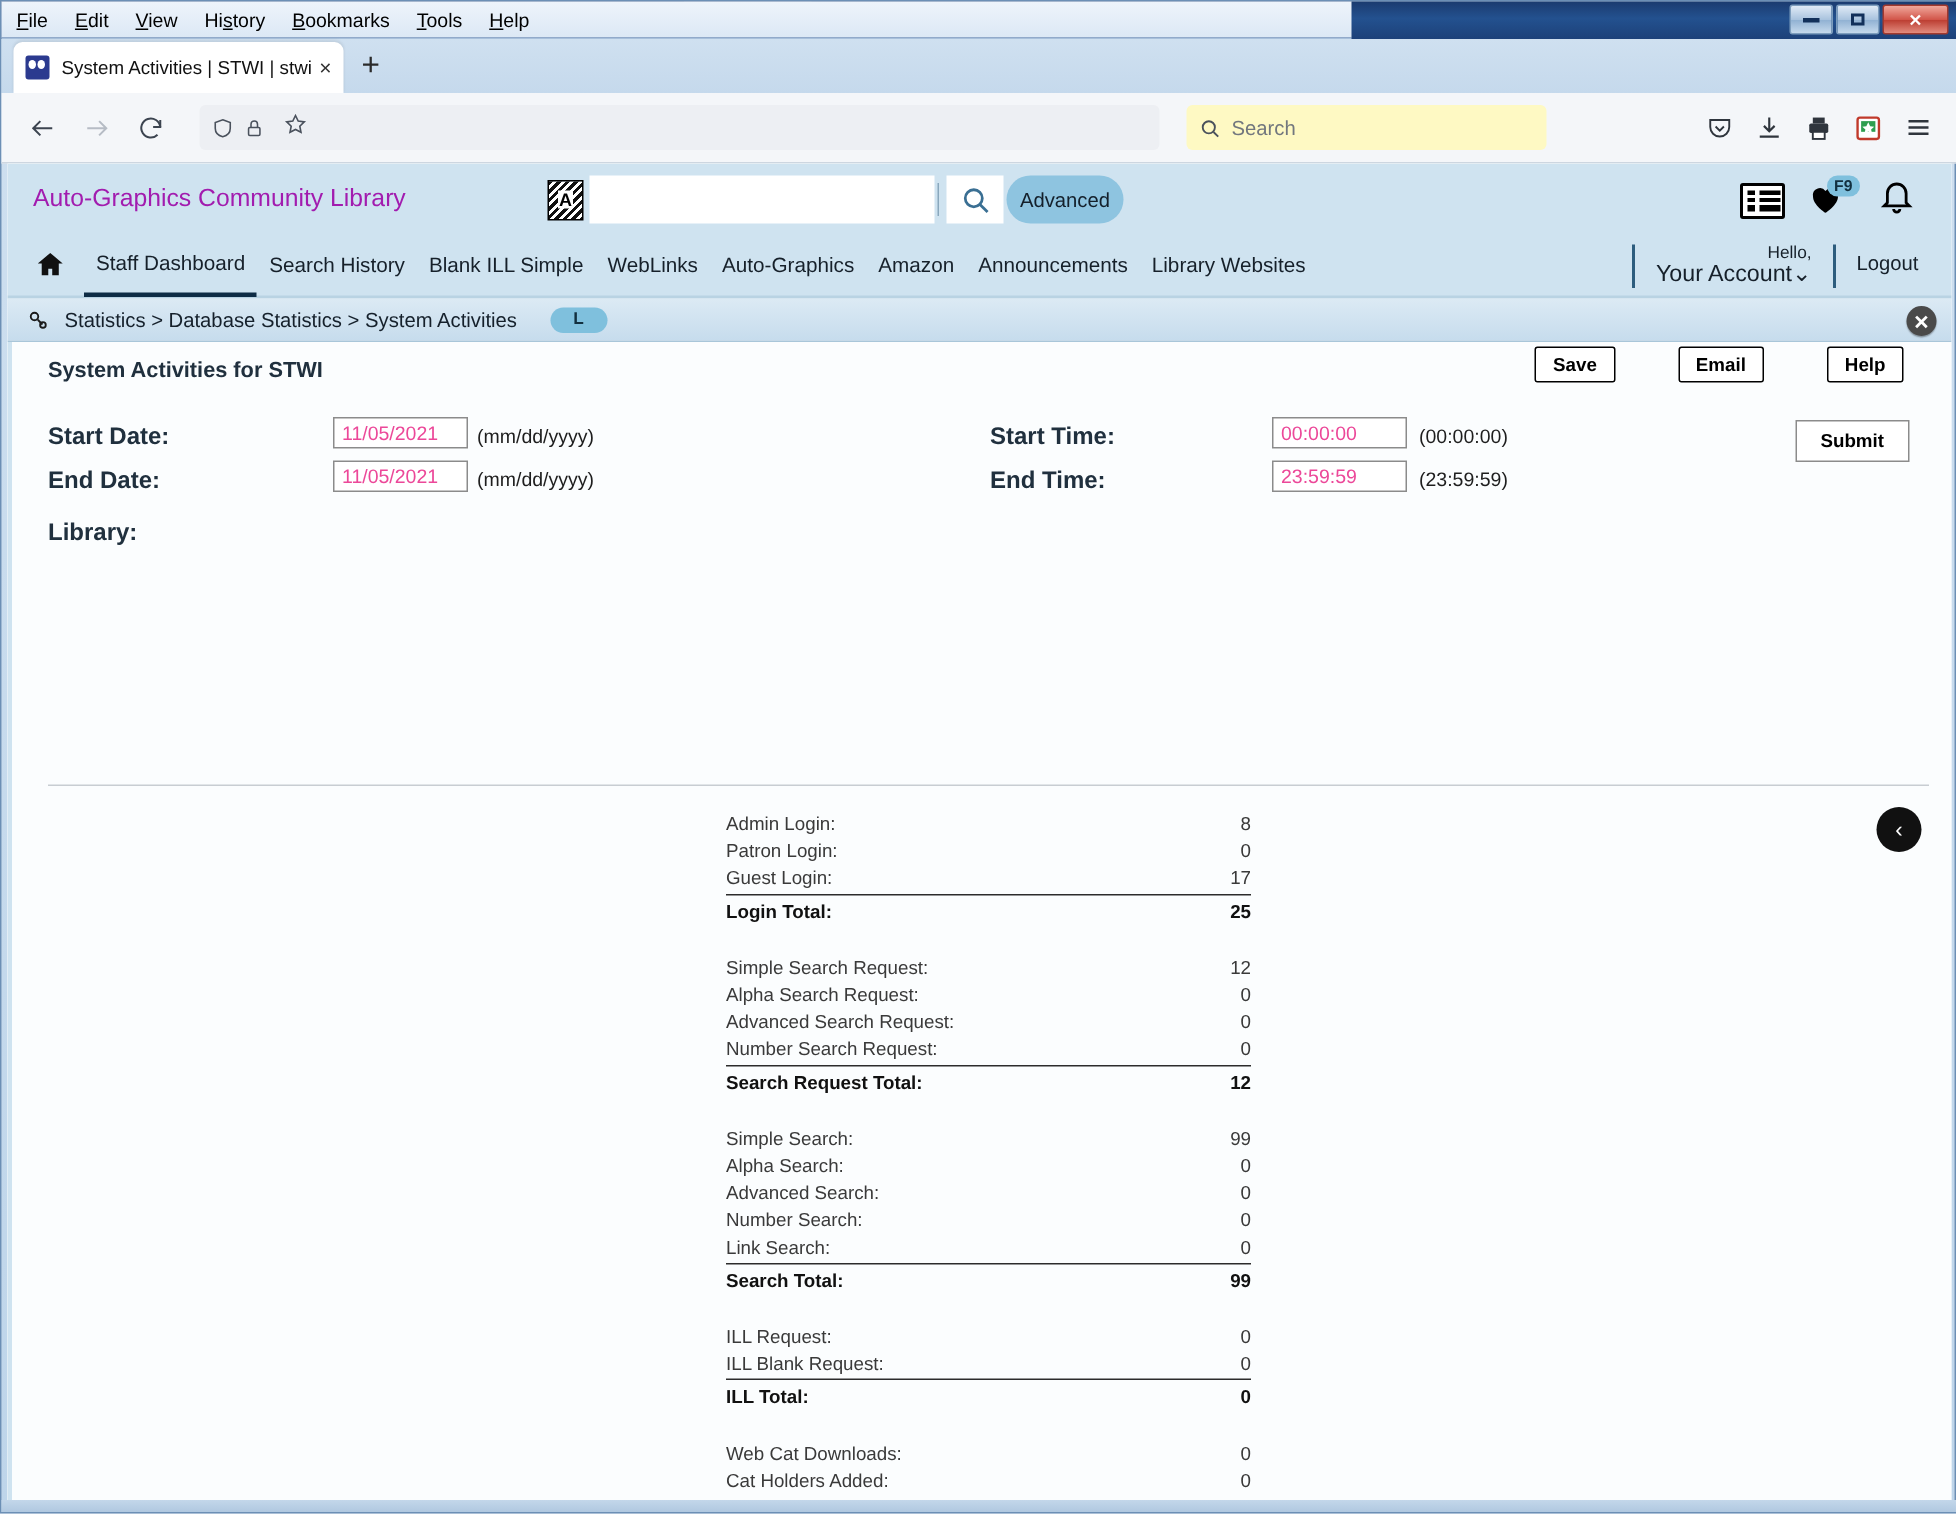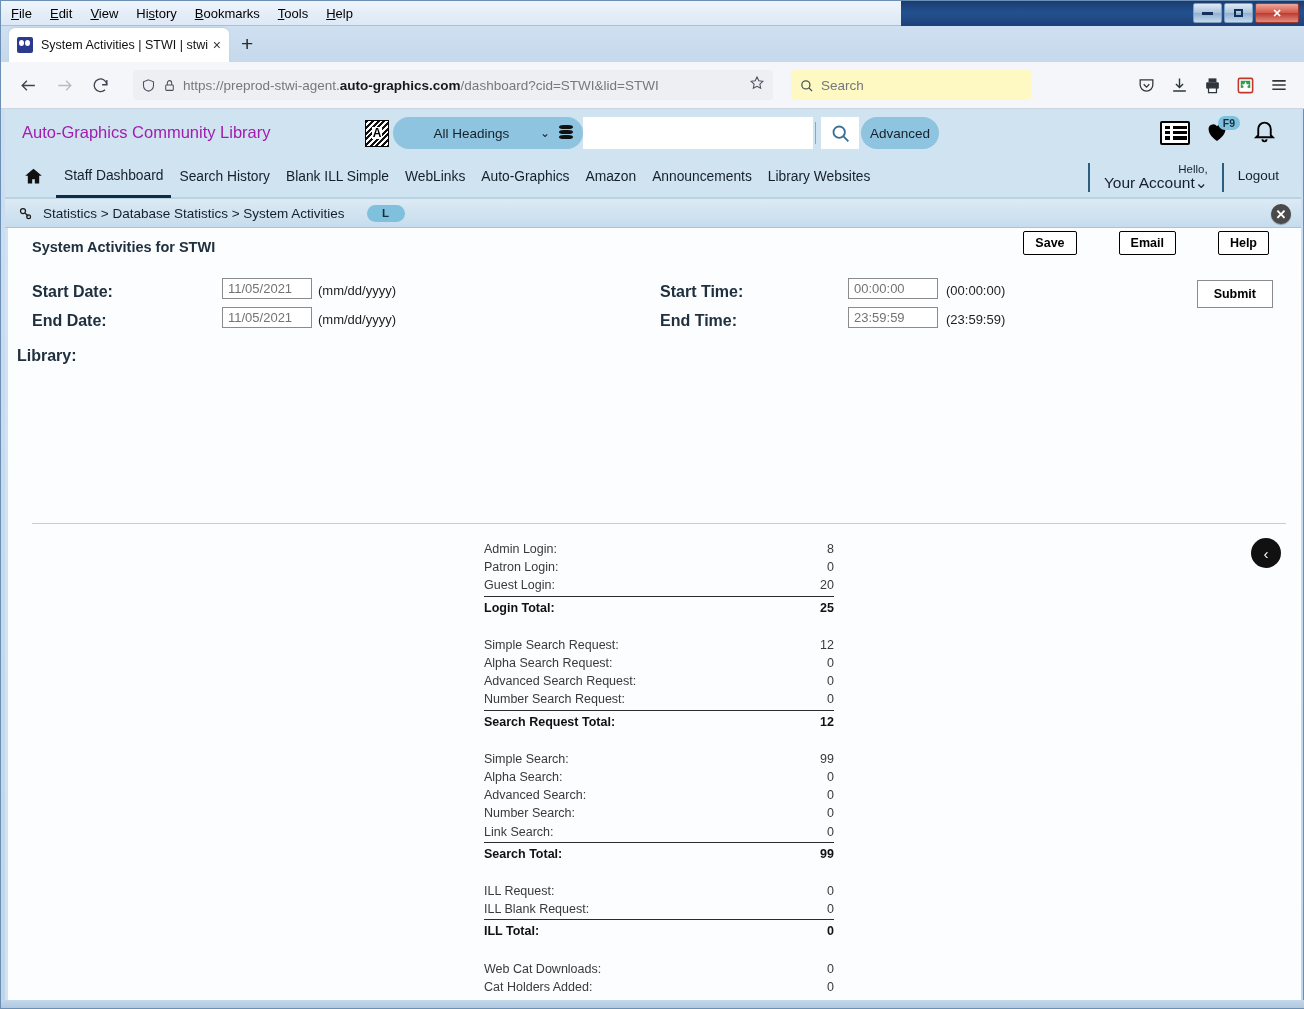--- a/index.html
+++ b/index.html
@@ -311,21 +311,21 @@
     border-radius: 2px;
   }
   .topbtns .btn { margin-left: 42px; }
 
   .form { position: absolute; left: 0; top: 50px; width: 1296px; }
   .frow { position: relative; height: 29px; }
   .flabel { position: absolute; font-size: 16px; font-weight: bold; color: #20303e; }
   .finput {
     position: absolute;
     border: 1px solid #8b8b8b; background: #fff;
-    font-size: 13px; color: #737373;
+    font-size: 13px; color: #ec4899;
     padding: 2px 5px;
     height: 21px; line-height: 17px;
     font-family: "Liberation Sans", sans-serif;
   }
   .fhint { position: absolute; font-size: 13px; color: #1e1e1e; }
   .submit-btn {
     position: absolute; right: 28px; top: 52px;
     border: 1px solid #8b8b8b; background: #fff;
     font-size: 12.5px; font-weight: bold; color: #000;
     padding: 6px 16px;
@@ -426,21 +426,20 @@
         <svg width="15" height="17" viewBox="0 0 24 24" fill="none" stroke="currentColor" stroke-width="1.7">
           <path d="M12 3l8 3v6c0 5-3.5 8-8 9-4.5-1-8-4-8-9V6z"></path>
           </svg>
       </span>
       <span class="lock">
         <svg width="13" height="15" viewBox="0 0 24 24" fill="none" stroke="currentColor" stroke-width="1.9">
           <rect x="5" y="11" width="14" height="10" rx="1.5"></rect>
             <path d="M8 11V7a4 4 0 0 1 8 0v4"></path>
           </svg>
       </span>
-      <span class="urltext"><span>https://preprod-stwi-agent.</span><b>auto-graphics.com</b><span>/dashboard?cid=STWI&amp;lid=STWI</span></span>
       <span class="star">
         <svg width="16" height="16" viewBox="0 0 24 24" fill="none" stroke="currentColor" stroke-width="1.6">
           <path d="M12 3l2.7 5.6 6.1.8-4.5 4.3 1.2 6.1L12 17l-5.5 2.8 1.2-6.1L3.2 9.4l6.1-.8z"></path>
           </svg>
       </span>
     </div>
 
     <div class="searchwrap">
       <span class="sicon">
         <svg width="15" height="15" viewBox="0 0 24 24" fill="none" stroke="currentColor" stroke-width="2">
@@ -487,29 +486,20 @@
 
   <div class="page">
 
     <div class="appheader">
       <div class="brand">Auto-Graphics Community Library</div>
 
       <div class="hdr-search">
         <div class="scope-icon">
             <span>A</span>
           </div>
-        <div class="scope-pill">
-          <span class="lbl">All Headings</span>
-          <span class="chev">⌄</span>
-          <span class="db-icon">
-              <i></i>
-              <i></i>
-              <i></i>
-            </span>
-        </div>
         <input class="hdr-input" type="text" value="" style="">
         <div class="hdr-divider"></div>
         <div class="mag">
           <svg width="21" height="21" viewBox="0 0 24 24" fill="none" stroke="currentColor" stroke-width="2.1">
             <circle cx="10.5" cy="10.5" r="6.5"></circle>
               <path d="M15.4 15.4L21 21"></path>
             </svg>
         </div>
         <div class="adv-btn">Advanced</div>
       </div>
@@ -612,41 +602,41 @@
           <span class="flabel" style="left:24px; top:5px;">End Date:</span>
           <input class="finput" style="left: 214px; top: 0px; width: 90px;" type="text" value="11/05/2021">
           <span class="fhint" style="left:310px; top:5px;">(mm/dd/yyyy)</span>
 
           <span class="flabel" style="left:652px; top:5px;">End Time:</span>
           <input class="finput" style="left: 840px; top: 0px; width: 90px;" type="text" value="23:59:59">
           <span class="fhint" style="left:938px; top:5px;">(23:59:59)</span>
         </div>
 
         <div class="frow" style="height:40px;">
-          <span class="flabel" style="left:9px; top:11px;">Library:</span>
+          <span class="flabel" style="left:24px; top:11px;">Library:</span>
         </div>
       </div>
 
       <button class="submit-btn">Submit</button>
       <div class="hrule"></div>
 
       <div class="stats">
 
         <div class="sgroup">
           <div class="srow">
             <span class="lab">Admin Login:</span>
             <span class="val">8</span>
             </div>
           <div class="srow">
             <span class="lab">Patron Login:</span>
             <span class="val">0</span>
             </div>
           <div class="srow last">
             <span class="lab">Guest Login:</span>
-            <span class="val">20</span>
+            <span class="val">17</span>
             </div>
           <div class="srow total">
             <span class="lab">Login Total:</span>
             <span class="val">25</span>
             </div>
         </div>
 
         <div class="sgroup">
           <div class="srow">
             <span class="lab">Simple Search Request:</span>

